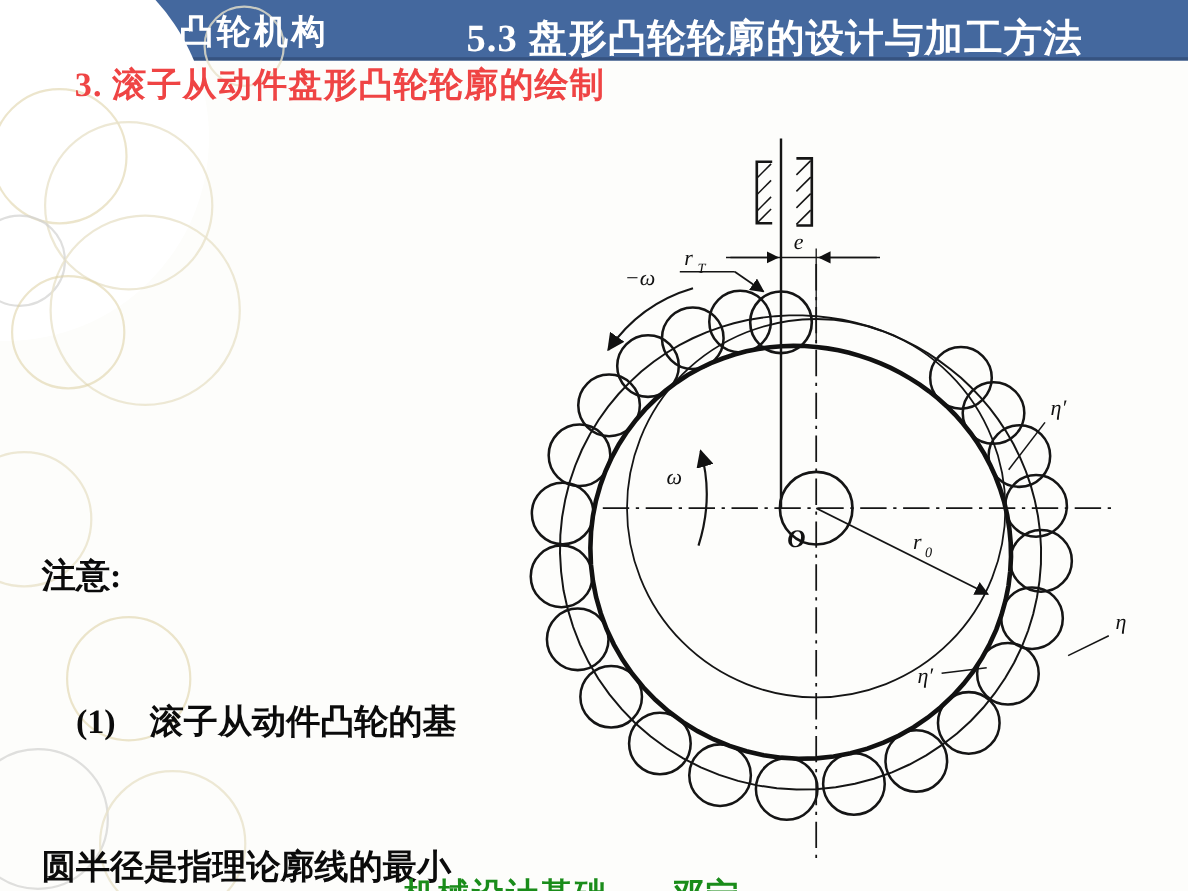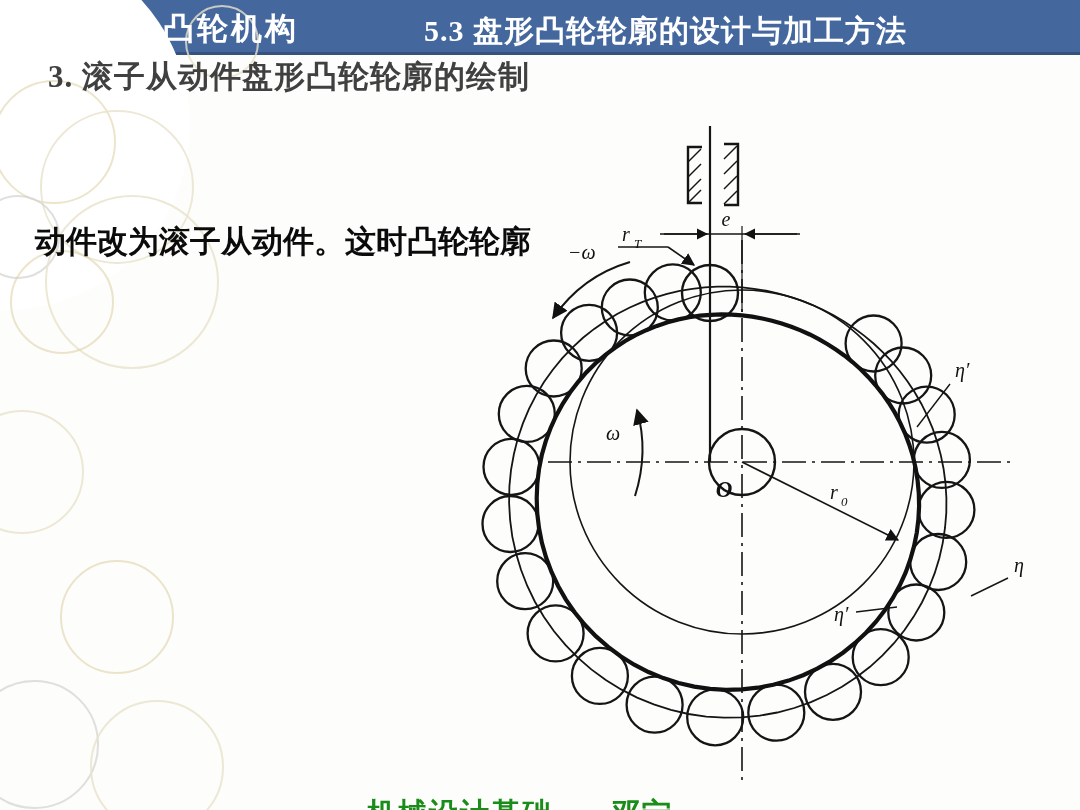--- a/index.html
+++ b/index.html
@@ -22,25 +22,25 @@
   }
   .deco.tan{border:2px solid #ddd0a2; opacity:.55;}
   .deco.tan2{border:2px solid #e9e2cb; opacity:.8;}
   .deco.gray{border:2px solid #d2d2d0; opacity:.7;}
   .banner-section{
     position:absolute; left:163px; top:8px; z-index:2;
     color:#ffffff; font-size:31px; font-weight:bold; letter-spacing:3px;
   }
   .banner-title{
     position:absolute; left:424px; top:11px; z-index:2;
-    color:#ffffff; font-size:30px; font-weight:bold; letter-spacing:1px; white-space:nowrap;
+    color:#ffffff; font-size:35px; font-weight:bold; letter-spacing:1px; white-space:nowrap;
   }
   .heading{
-    position:absolute; left:48px; top:56px; z-index:2;
-    color:#404040; font-size:31px; font-weight:bold; letter-spacing:1px; white-space:nowrap;
+    position:absolute; left:68px; top:56px; z-index:2;
+    color:#ef4444; font-size:31px; font-weight:bold; letter-spacing:1px; white-space:nowrap;
   }
   .para{
     position:absolute; left:35px; top:134px; z-index:2;
     color:#0b0b0b; font-size:31px; font-weight:bold; line-height:43px; white-space:pre;
   }
   .note{
     position:absolute; left:38px; top:414px; z-index:2;
     color:#0b0b0b; font-size:31px; font-weight:bold; line-height:44px; white-space:pre;
   }
   .footer{
@@ -76,24 +76,26 @@
   <div class="deco tan" style="left:60px;  top:560px; width:110px;height:110px;"></div>
   <div class="deco tan2" style="left:90px;  top:700px; width:130px;height:130px;"></div>
   <div class="deco tan2" style="left:185px; top:5px;   width:70px; height:70px;"></div>
 
   <div class="banner-section">凸轮机构</div>
   <div class="banner-title">5.3 盘形凸轮轮廓的设计与加工方法</div>
 
   <div class="heading">3. 滚子从动件盘形凸轮轮廓的绘制</div>
 
   <div class="para">
-    <div>动件改为滚子从动件。这时凸轮轮廓</div>
   </div>
 
   <div class="note">
+    <div>注意:</div>
+    <div>　(1)　滚子从动件凸轮的基</div>
+    <div>圆半径是指理论廓线的最小</div>
     
     
     
   </div>
 
   <div class="footer" style="color: rgb(26, 140, 26);">
     <span>机械设计基础</span><span class="gap"></span><span>邓宁</span>
   </div>
 
   <div class="diagram">

